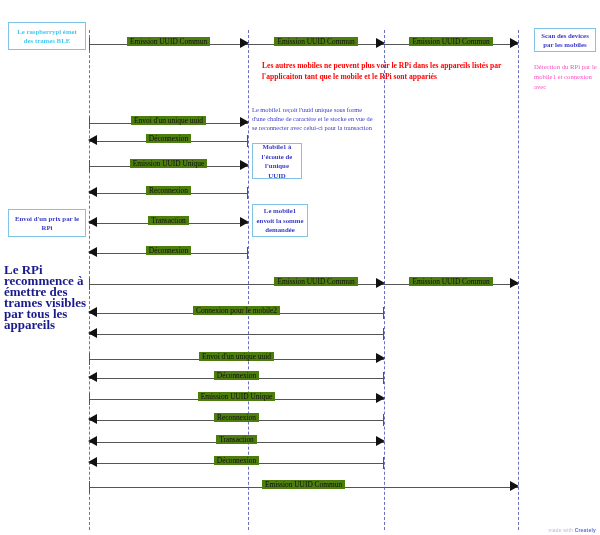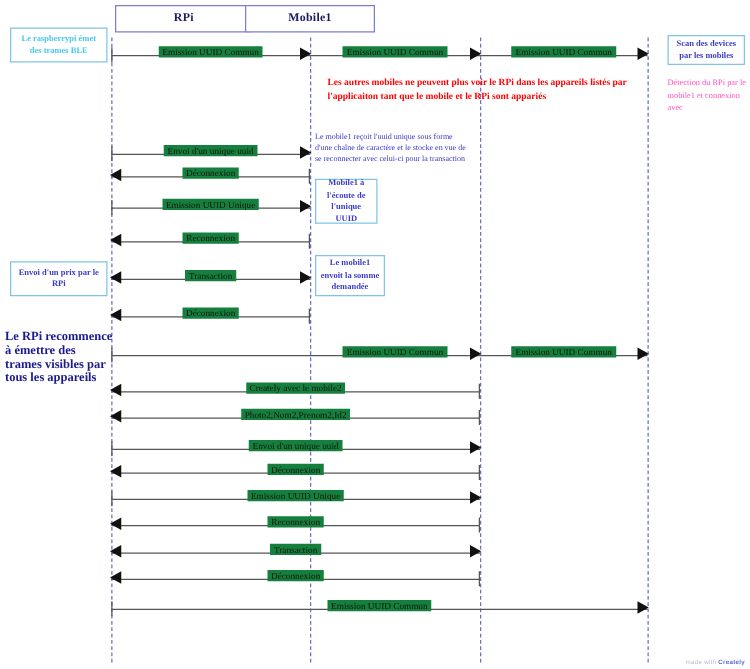--- a/index.html
+++ b/index.html
@@ -20,57 +20,51 @@
   }
   
   .msg{position:absolute;height:16px;}
   .msg .line{
     position:absolute;left:0;right:0;top:8px;height:0;border-top:1.1px solid #555;
   }
   .msg .lbl{
     position:absolute;left:0;right:0;top:0;text-align:center;
     font-size:7.4px;color:#111;line-height:11px;
   }
-  .msg .lbl span{background:#15803d;padding:0 3px;}
+  .msg .lbl span{background:#4d7c0f;padding:0 3px;}
   .ah{position:absolute;top:2.2px;width:0;height:0;}
   .ah-r{ right:-1px; border-top:5.6px solid transparent;border-bottom:5.6px solid transparent;border-left:9px solid #111;}
   .ah-l{ left:-1px;  border-top:5.6px solid transparent;border-bottom:5.6px solid transparent;border-right:9px solid #111;}
   .tick{position:absolute;top:2px;width:0;height:12px;border-left:1.1px solid #555;}
   .tick-l{left:0;} .tick-r{right:0;}
 
   
   .note{
     position:absolute;box-sizing:border-box;border:1.2px solid #7fc4e8;background:#ffffff;
     display:flex;align-items:center;justify-content:center;text-align:center;
     font-weight:bold;line-height:9.5px;padding:2px 3px;
   }
   .note-cyan{color:#46c8f0;font-size:6.8px;}
   .note-blue{color:#3b3bc8;font-size:6.8px;}
 
   .freetext{position:absolute;text-align:left;line-height:10px;}
   .t-pink{color:#ff4fc0;font-size:6.7px;font-weight:normal;}
   .t-red{color:#ff0000;font-size:7.6px;font-weight:bold;line-height:11px;}
-  .t-navy{color:#1b1b8e;font-size:10px;font-weight:bold;line-height:11px;}
+  .t-navy{color:#1b1b8e;font-size:13px;font-weight:bold;line-height:11px;}
   .t-note-plain{color:#3b3bc8;font-size:6.4px;font-weight:normal;line-height:9px;}
 
   .watermark{position:absolute;right:4px;bottom:2px;font-size:5px;color:#b9b9cf;
              letter-spacing:.2px;font-family:"Liberation Sans",sans-serif;}
   .wm-blue{color:#5b6fd6;font-weight:bold;}
 </style>
 </head>
 <body>
 
 <div id="canvas">
 
-  <div class="head" style="left:92px;top:4px;width:110px;">
-    <span>RPi</span>
-  </div>
-  <div class="head" style="left:196px;top:4px;width:104px;">
-    <span>Mobile1</span>
-  </div>
 
   <div class="lifeline" style="left:89px;"></div>
   <div class="lifeline" style="left:248px;"></div>
   <div class="lifeline" style="left:384px;"></div>
   <div class="lifeline" style="left:518px;"></div>
 
   <div class="note note-cyan" style="left:8px;top:22px;width:78px;height:28px;">
     <span>Le raspberrypi émet des trames BLE</span>
   </div>
 
@@ -176,28 +170,27 @@
   <div class="msg" style="left:384px;width:134px;top:276px;">
     <div class="line"></div>
     <div class="ah ah-r"></div>
     <div class="lbl"><span>Emission UUID Commun</span></div>
   </div>
 
   <div class="msg" style="left:89px;width:295px;top:305px;">
     <div class="line"></div>
     <div class="ah ah-l"></div>
     <div class="tick tick-r"></div>
-    <div class="lbl"><span>Creately avec le mobile2</span></div>
+    <div class="lbl"><span>Connexion pour le mobile2</span></div>
   </div>
 
   <div class="msg" style="left:89px;width:295px;top:326px;">
     <div class="line"></div>
     <div class="ah ah-l"></div>
     <div class="tick tick-r"></div>
-    <div class="lbl"><span>Photo2,Nom2,Prenom2,Id2</span></div>
   </div>
 
   <div class="msg" style="left:89px;width:295px;top:351px;">
     <div class="line"></div>
     <div class="tick tick-l"></div>
     <div class="ah ah-r"></div>
     <div class="lbl"><span>Envoi d'un unique uuid</span></div>
   </div>
 
   <div class="msg" style="left:89px;width:295px;top:370px;">

